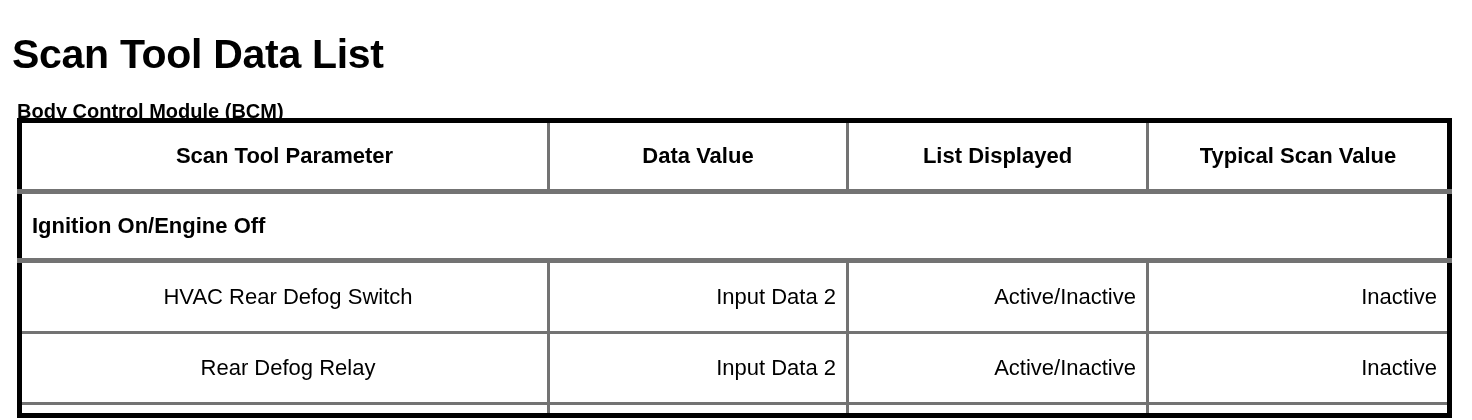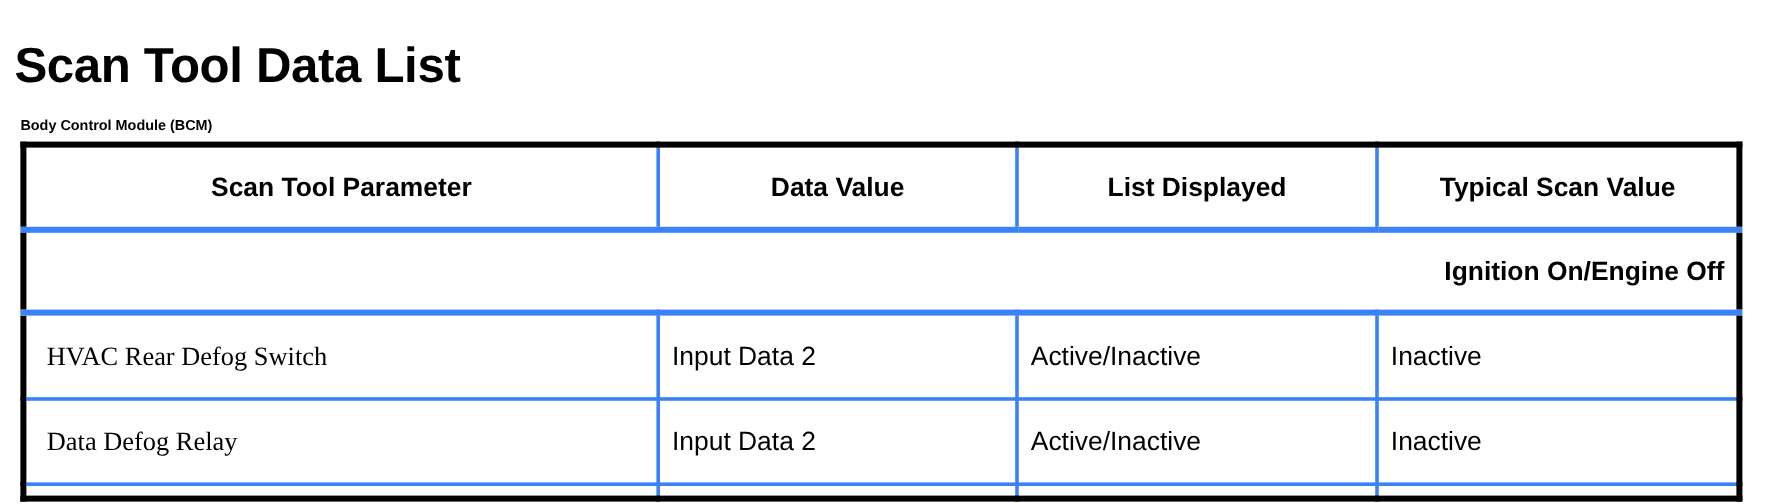--- a/index.html
+++ b/index.html
@@ -30,21 +30,21 @@
     font-weight: bold;
     letter-spacing: -0.3px;
     line-height: 50px;
     white-space: nowrap;
   }
 
   .module-subtitle {
     position: absolute;
     left: 17px;
     top: 81px;
-    font-size: 12px;
+    font-size: 20px;
     font-weight: bold;
     line-height: 26px;
     white-space: nowrap;
   }
 
   .data-table-wrap {
     position: absolute;
     left: 17px;
     top: 118px;
     width: 1435px;
@@ -55,52 +55,51 @@
     table-layout: fixed;
     width: 1435px;
     border-left: 5px solid #000;
     border-right: 5px solid #000;
     border-top: 5px solid #000;
     border-bottom: 5px solid #000;
   }
 
   table.data-table td,
   table.data-table th {
-    border: 3px solid #3b82f6;
+    border: 3px solid #737373;
     padding: 0 10px;
     font-size: 22px;
     font-weight: normal;
     vertical-align: middle;
     overflow: hidden;
     white-space: nowrap;
   }
 
   tr.header-row th {
     font-weight: bold;
     text-align: center;
     height: 66px;
     border-bottom-width: 5px;
   }
 
   tr.section-row td {
     font-weight: bold;
-    text-align: right;
+    text-align: left;
     height: 64px;
     border-bottom-width: 5px;
     border-top-width: 5px;
   }
 
   tr.data-row td {
     height: 68px;
-    text-align: left;
+    text-align: right;
   }
   tr.data-row td.param-cell {
-    text-align: left;
+    text-align: center;
     padding-left: 17px;
-    font-family: Liberation Serif, serif;
   }
 
   tr.partial-row td {
     height: 8px;
     padding: 0;
   }
 
   col.c-param  { width: 529px; }
   col.c-list   { width: 299px; }
   col.c-units  { width: 300px; }
@@ -137,21 +136,21 @@
         </tr>
 
         <tr class="data-row">
           <td class="param-cell">HVAC Rear Defog Switch</td>
           <td>Input Data 2</td>
           <td>Active/Inactive</td>
           <td>Inactive</td>
         </tr>
 
         <tr class="data-row">
-          <td class="param-cell">Data Defog Relay</td>
+          <td class="param-cell">Rear Defog Relay</td>
           <td>Input Data 2</td>
           <td>Active/Inactive</td>
           <td>Inactive</td>
         </tr>
 
         <tr class="partial-row">
           <td></td>
           <td></td>
           <td></td>
           <td></td>

